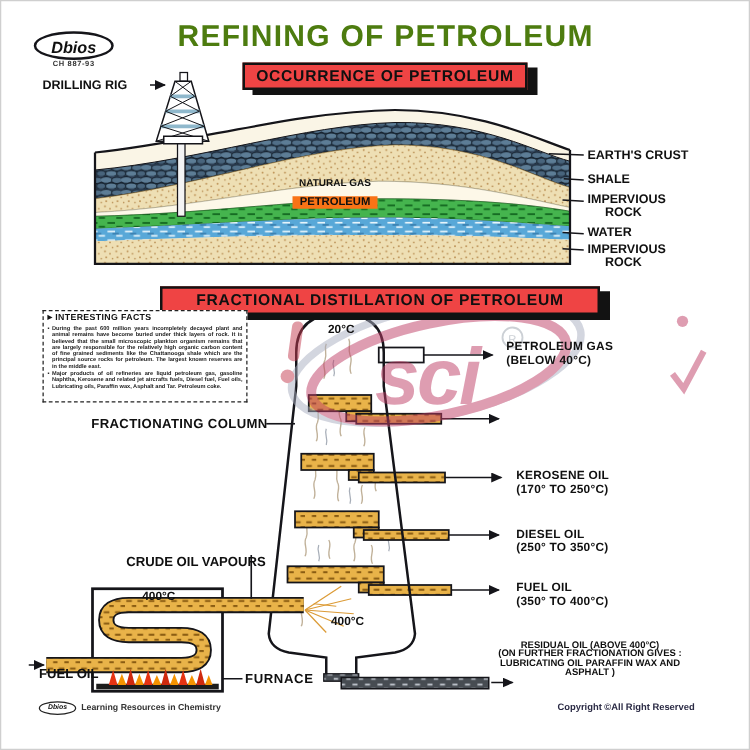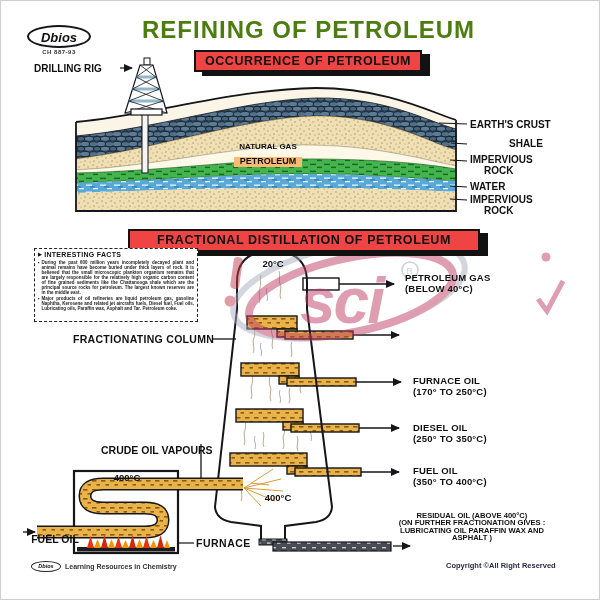--- a/index.html
+++ b/index.html
@@ -25,21 +25,21 @@
   .facts .ft{font-size:7px;letter-spacing:.3px;}
   .facts .fi{font-size:5px;margin-right:2px;vertical-align:1px;}
   .facts .fb{display:flex;font-size:4.5px;line-height:5px;font-weight:600;color:#222;text-align:justify;margin-top:1px;}
   .facts .fb .mk{margin-right:2px;}
   .tempc{text-align:center;font-size:9.5px;}
   .footer-left{left:30px;top:560px;display:flex;align-items:center;}
   .footer-left .moval{width:30px;height:11px;border:1px solid #222;border-radius:50%;font-size:5.5px;
         line-height:9px;text-align:center;box-sizing:border-box;font-style:italic;}
   .footer-left .mtxt{margin-left:4px;font-size:7px;font-weight:600;color:#333;}
   .copyright{left:445px;top:561px;font-size:7.5px;color:#2a2a44;}
-  .pet-tag{background:#fdba74;}
+  .pet-tag{background:#f97316;}
 </style>
 </head>
 <body>
 
 <div class="stage">
 
 <svg class="canvas" width="600" height="600" viewBox="0 0 600 600">
   <defs>
     <pattern id="pShale" width="16" height="10" patternUnits="userSpaceOnUse">
       <rect width="16" height="10" fill="#31435a"></rect>
@@ -233,21 +233,21 @@
 </div>
 
 <div class="lbl page-title">REFINING OF PETROLEUM</div>
 <div class="lbl hdr occ">OCCURRENCE OF PETROLEUM</div>
 
 <div class="lbl" style="left:33px;top:62px;font-size:10px;">DRILLING RIG</div>
 <div class="lbl" style="left:230px;top:142px;width:74px;text-align:center;font-size:8px;">NATURAL GAS</div>
 <div class="lbl pet-tag" style="left:233px;top:156px;width:68px;text-align:center;font-size:9px;">PETROLEUM</div>
 
 <div class="lbl geo" style="left:469px;top:118px;"><span>EARTH'S CRUST</span></div>
-<div class="lbl geo" style="left:469px;top:137px;margin-left:39px;"><span>SHALE</span></div>
+<div class="lbl geo" style="left:469px;top:137px;"><span>SHALE</span></div>
 <div class="lbl geo" style="left:469px;top:153px;"><span>IMPERVIOUS</span><span class="l2">ROCK</span></div>
 <div class="lbl geo" style="left:469px;top:180px;"><span>WATER</span></div>
 <div class="lbl geo" style="left:469px;top:193px;"><span>IMPERVIOUS</span><span class="l2">ROCK</span></div>
 
 <div class="lbl hdr frac">FRACTIONAL DISTILLATION OF PETROLEUM</div>
 
 <div class="lbl facts">
   <div class="ft"><span class="fi">▶</span><span>INTERESTING FACTS</span></div>
   <div class="fb">
         <span class="mk">▪</span>
@@ -264,21 +264,21 @@
 
 <div class="lbl tempc" style="left:250px;top:258px;width:44px;">20°C</div>
 <div class="lbl tempc" style="left:252px;top:492px;width:50px;">400°C</div>
 <div class="lbl tempc" style="left:100px;top:472px;width:52px;">400°C</div>
 
 <div class="lbl prod" style="left:404px;top:271px;">
       <div>PETROLEUM GAS</div>
       <div>(BELOW 40°C)</div>
     </div>
 <div class="lbl prod" style="left:412px;top:374px;">
-      <div>FURNACE OIL</div>
+      <div>KEROSENE OIL</div>
       <div>(170° TO 250°C)</div>
     </div>
 <div class="lbl prod" style="left:412px;top:421px;">
       <div>DIESEL OIL</div>
       <div>(250° TO 350°C)</div>
     </div>
 <div class="lbl prod" style="left:412px;top:464px;">
       <div>FUEL OIL</div>
       <div>(350° TO 400°C)</div>
     </div>

